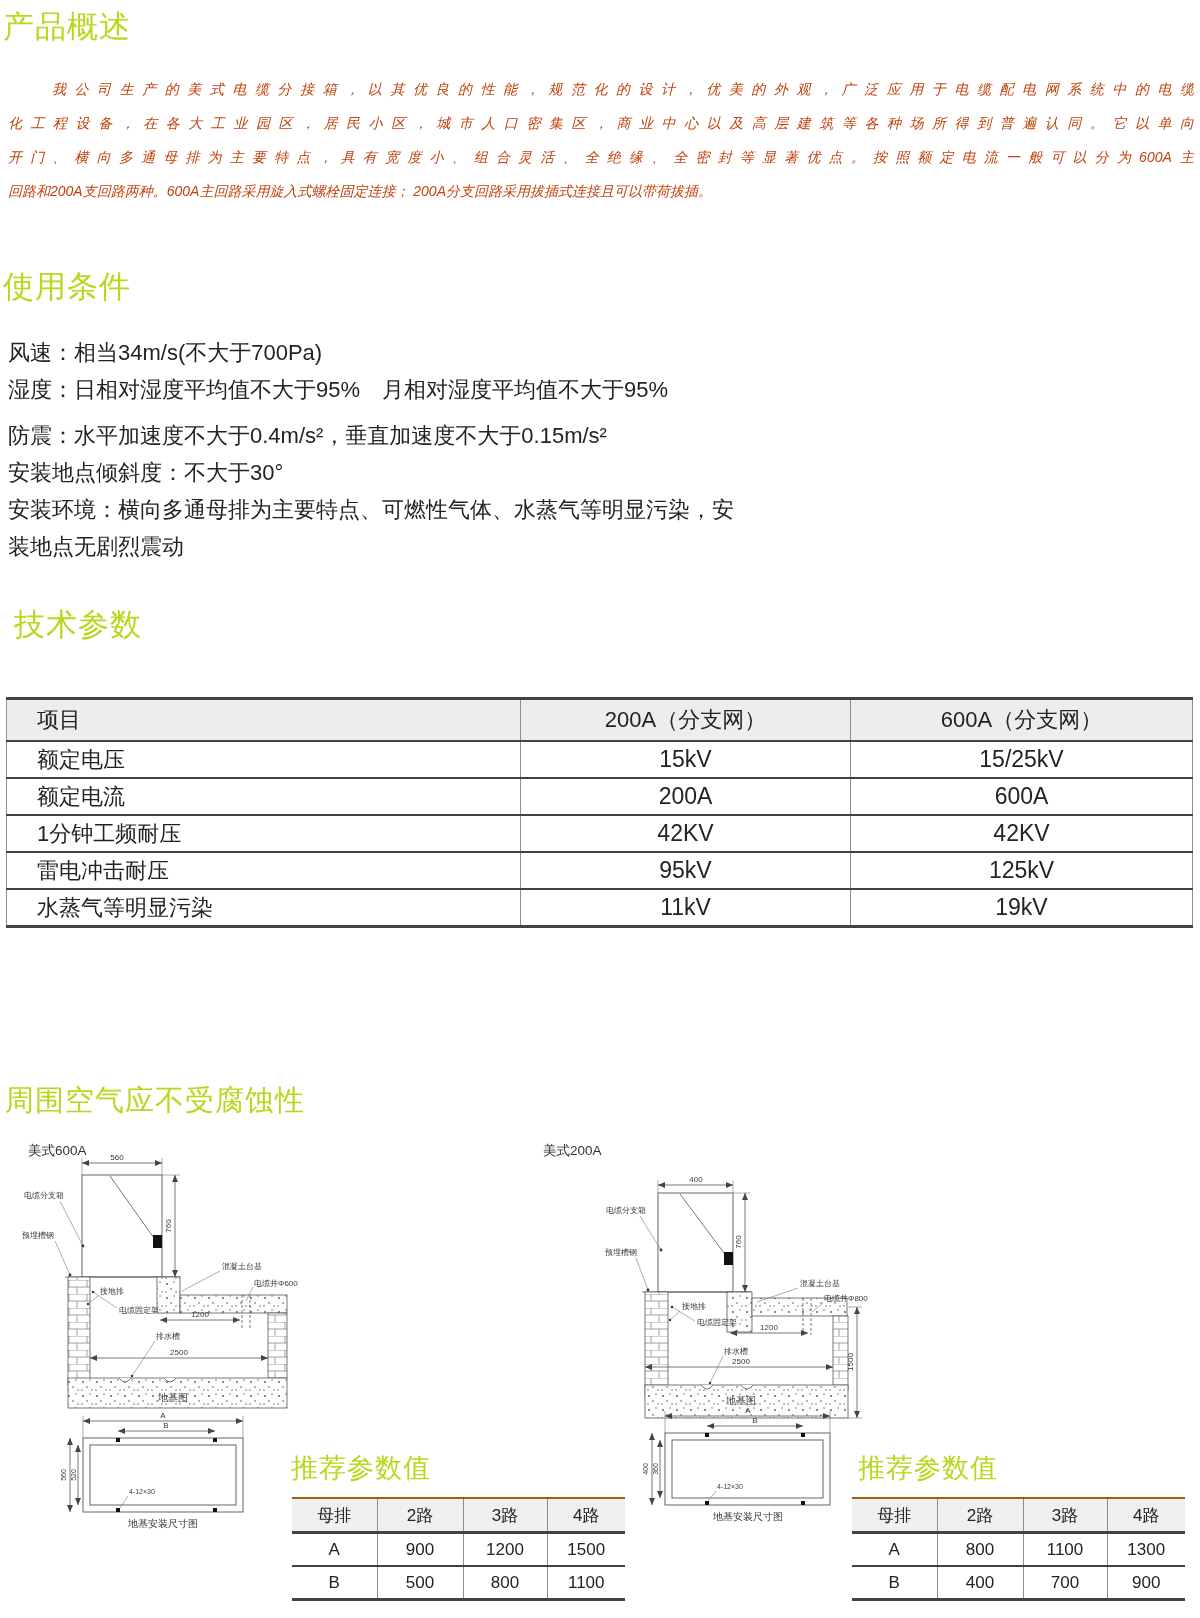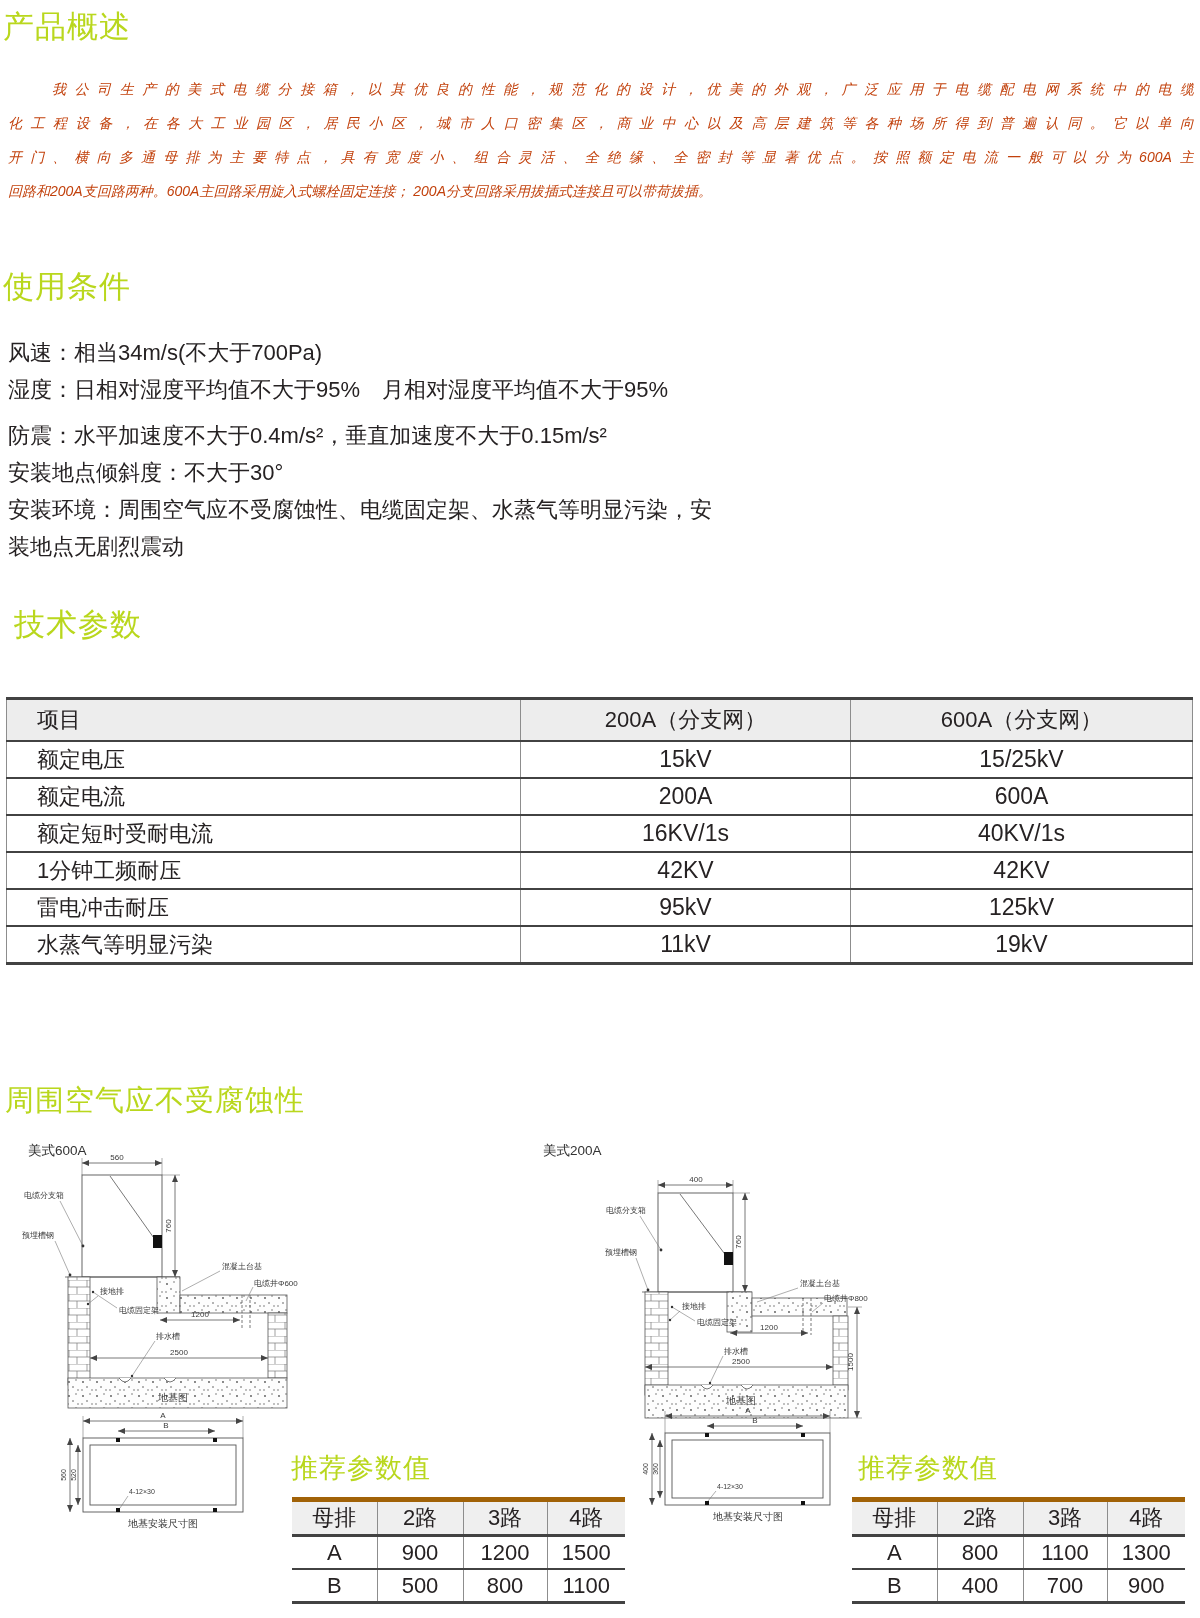--- a/index.html
+++ b/index.html
@@ -18,21 +18,21 @@
         border-left:1px solid #8d8d8d;border-right:1px solid #8d8d8d;
         border-top:3px solid #424242;border-bottom:3px solid #424242;font-size:22px;}
   .tech tr{border-bottom:2px solid #424242;}
   .tech td{border-left:1px solid #8d8d8d;height:35px;text-align:center;padding:0;font-size:23px;}
   .tech td:first-child{border-left:none;text-align:left;padding-left:30px;font-size:22px;}
   .tech tr.hd{background:#ededed;}
   .tech tr.hd td{height:40px;font-size:22px;}
   .variant{position:absolute;font-size:13.5px;color:#333;white-space:nowrap;}
   .diag{position:absolute;}
   .rtitle{position:absolute;margin:0;font-size:27px;font-weight:normal;color:#b9d71d;letter-spacing:1px;white-space:nowrap;}
-  .rec{position:absolute;border-top:5px solid #a16207;border-bottom:3px solid #424242;font-size:22px;}
+  .rec{position:absolute;border-top:2px solid #a16207;border-bottom:3px solid #424242;font-size:17px;}
   .rec tr{border-bottom:2px solid #424242;}
   .rec tr.hd{background:#efefef;border-bottom:3px solid #424242;}
   .rec td{border-left:1px solid #8d8d8d;text-align:center;height:31px;padding:0;}
   .rec tr.hd td{height:32px;}
   .rec td:first-child{border-left:none;}
   .dlbl{font-size:8px;fill:#3a3a3a;font-family:"Liberation Sans",sans-serif;}
   .dcap{font-size:10px;fill:#3a3a3a;font-family:"Liberation Sans",sans-serif;}
   .dtiny{font-size:7px;fill:#3a3a3a;font-family:"Liberation Sans",sans-serif;}
   .ln{stroke:#555;stroke-width:0.8;fill:none;}
   .thin{stroke:#777;stroke-width:0.6;fill:none;}
@@ -52,21 +52,21 @@
     <div class="pl">回路和200A支回路两种。600A主回路采用旋入式螺栓固定连接； 200A分支回路采用拔插式连接且可以带荷拔插。</div>
   </div>
 
   <h1 class="sec" style="left:3px;top:266px">使用条件</h1>
 
   <div class="conds">
     <div class="cond">风速：相当34m/s(不大于700Pa)</div>
     <div class="cond">湿度：日相对湿度平均值不大于95%　月相对湿度平均值不大于95%</div>
     <div class="cond gap">防震：水平加速度不大于0.4m/s²，垂直加速度不大于0.15m/s²</div>
     <div class="cond">安装地点倾斜度：不大于30°</div>
-    <div class="cond">安装环境：周围空气应不受腐蚀性、电缆固定架、水蒸气等明显污染，安</div>
+    <div class="cond">安装环境：横向多通母排为主要特点、可燃性气体、水蒸气等明显污染，安</div>
     <div class="cond">装地点无剧烈震动</div>
   </div>
 
   <h1 class="sec" style="left:14px;top:604px">技术参数</h1>
 
   <table class="tech">
     <colgroup>
         <col style="width:514px">
         <col style="width:330px">
         <col style="width:342px">
@@ -79,25 +79,20 @@
     </tr>
     <tr>
       <td>额定电压</td>
       <td>15kV</td>
       <td>15/25kV</td>
     </tr>
     <tr>
       <td>额定电流</td>
       <td>200A</td>
       <td>600A</td>
-    </tr>
-    <tr>
-      <td>额定短时受耐电流</td>
-      <td>16KV/1s</td>
-      <td>40KV/1s</td>
     </tr>
     <tr>
       <td>1分钟工频耐压</td>
       <td>42KV</td>
       <td>42KV</td>
     </tr>
     <tr>
       <td>雷电冲击耐压</td>
       <td>95kV</td>
       <td>125kV</td>

